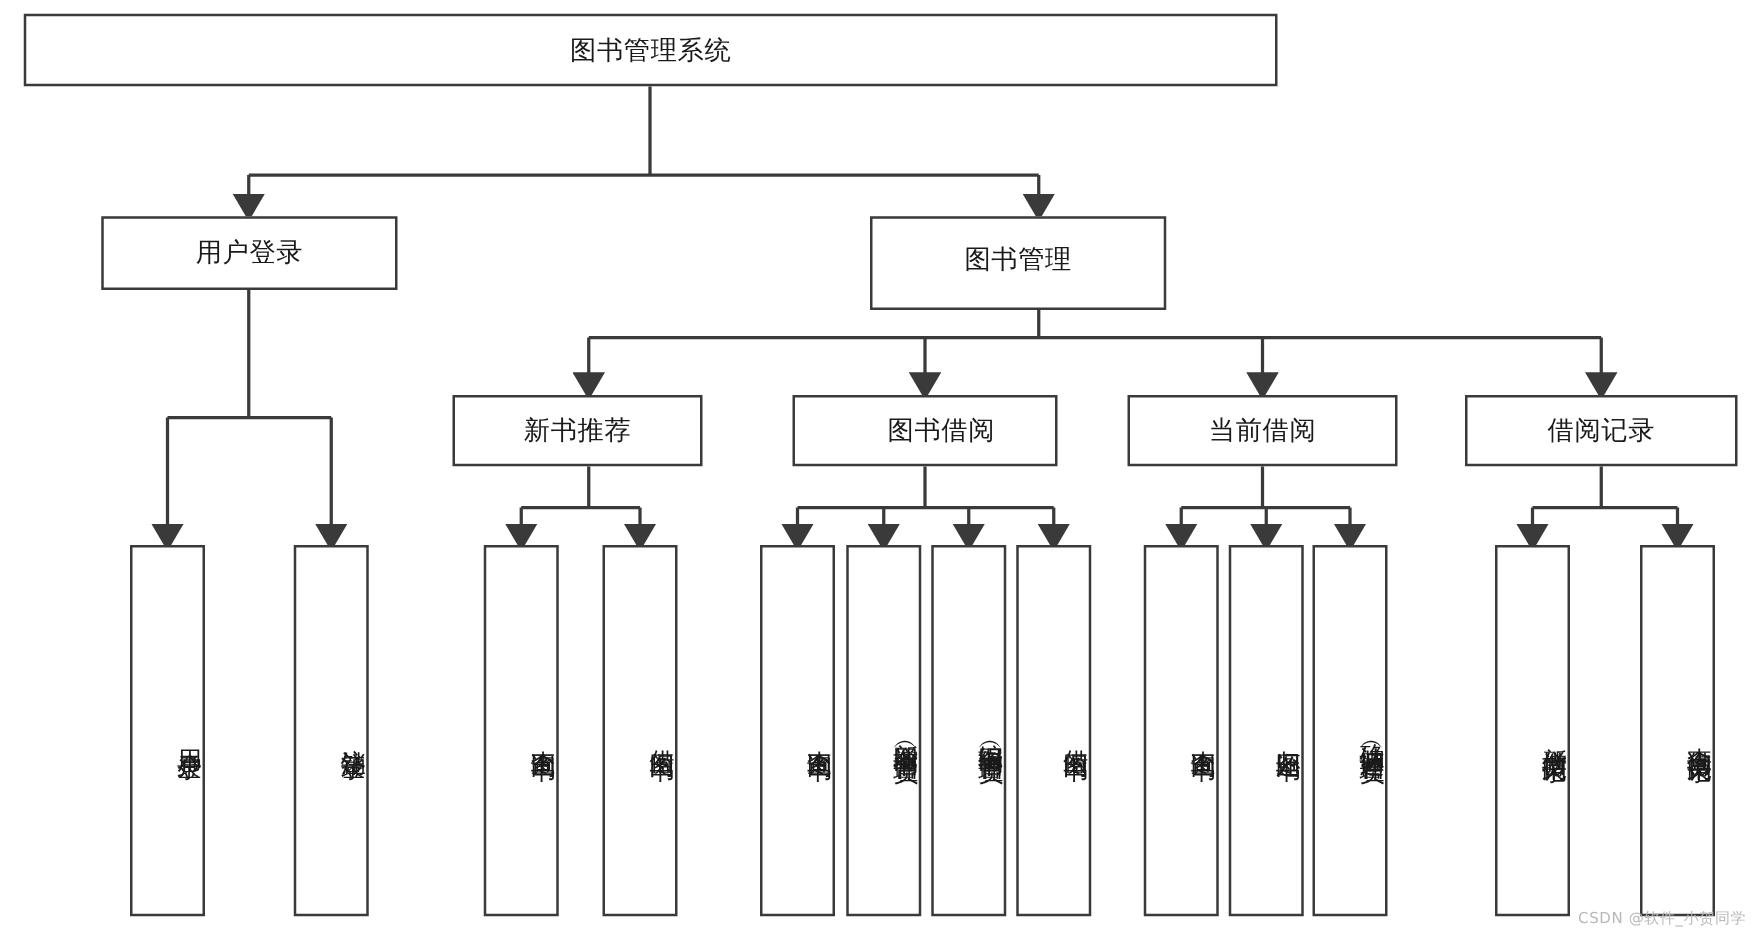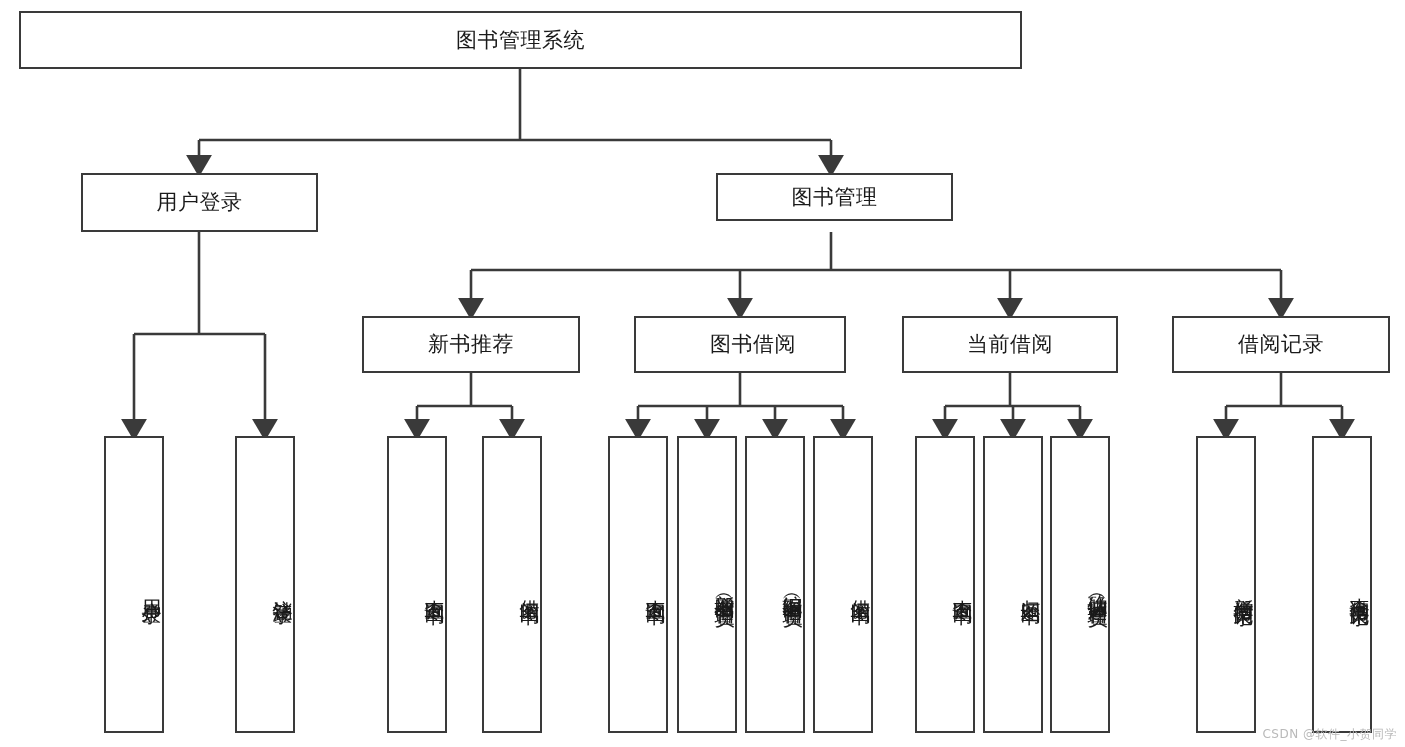--- a/index.html
+++ b/index.html
@@ -129,25 +129,25 @@
   </svg>
 
   <div class="node" style="left:19px; top:11px; width:1003px; height:58px;">
     <span class="h-label">图书管理系统</span>
   </div>
 
   <div class="node" style="left:81px; top:173px; width:237px; height:59px;">
     <span class="h-label">用户登录</span>
   </div>
 
-  <div class="node" style="left:716px; top:173px; width:237px; height:48px;">
+  <div class="node" style="left:696px; top:173px; width:237px; height:75px;font-family:Liberation Mono, monospace;">
     <span class="h-label">图书管理</span>
   </div>
 
-  <div class="node" style="left:362px; top:316px; width:218px; height:57px;">
+  <div class="node" style="left:362px; top:316px; width:200px; height:57px;">
     <span class="h-label">新书推荐</span>
   </div>
 
   <div class="node" style="left:634px; top:316px; width:212px; height:57px;padding-left:26px;">
     <span class="h-label">图书借阅</span>
   </div>
 
   <div class="node" style="left:1172px; top:316px; width:218px; height:57px;">
     <span class="h-label">借阅记录</span>
   </div>

